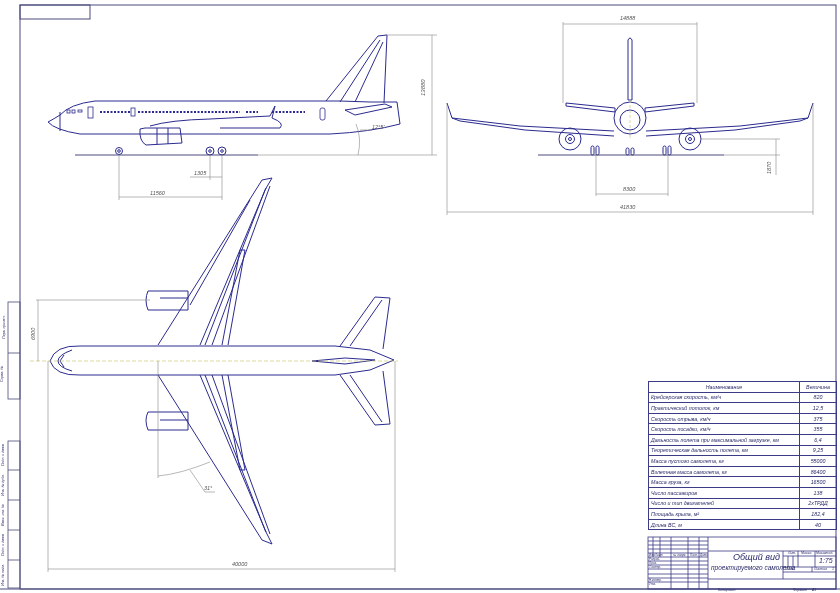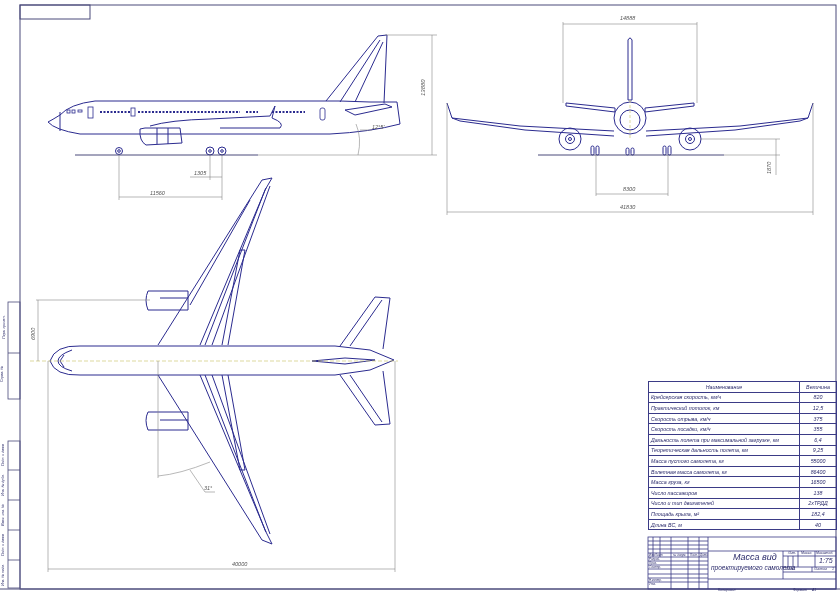--- a/index.html
+++ b/index.html
@@ -211,21 +211,21 @@
     <line x1="783" y1="567" x2="836" y2="567"></line>
     <line x1="788" y1="556" x2="788" y2="567"></line>
     <line x1="793" y1="556" x2="793" y2="567"></line>
     <line x1="798" y1="551" x2="798" y2="567"></line>
     <line x1="815" y1="551" x2="815" y2="567"></line>
     <line x1="812" y1="567" x2="812" y2="572"></line>
     <line x1="783" y1="572" x2="836" y2="572"></line>
   </g>
 </svg>
 
-<div class="tb-text" style="left:733px;top:552px;font-size:9px;">Масса вид</div>
+<div class="tb-text" style="left:733px;top:552px;font-size:9px;">Общий вид</div>
 <div class="tb-text" style="left:711px;top:564px;font-size:6.5px;">проектируемого самолета</div>
 <div class="tb-text" style="left:819px;top:557px;font-size:7px;">1:75</div>
 <div class="tb-text" style="left:788px;top:551px;font-size:3.5px;">Лит.</div>
 <div class="tb-text" style="left:801px;top:551px;font-size:3.5px;">Масса</div>
 <div class="tb-text" style="left:816px;top:551px;font-size:3.5px;">Масштаб</div>
 <div class="tb-text" style="left:785px;top:567px;font-size:3.5px;">Лист</div>
 <div class="tb-text" style="left:814px;top:567px;font-size:3.5px;">Листов</div>
 <div class="tb-text" style="left:832px;top:567px;font-size:3.5px;">1</div>
 <div class="tb-text" style="left:718px;top:588px;font-size:3.5px;">Копировал</div>
 <div class="tb-text" style="left:793px;top:588px;font-size:3.5px;">Формат</div>

